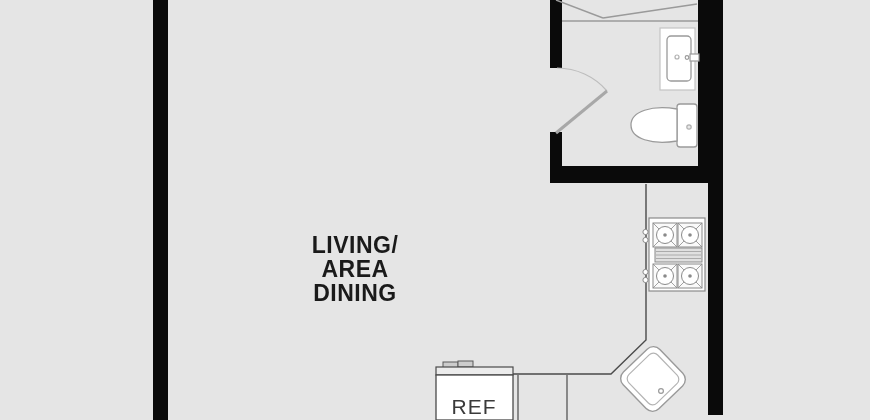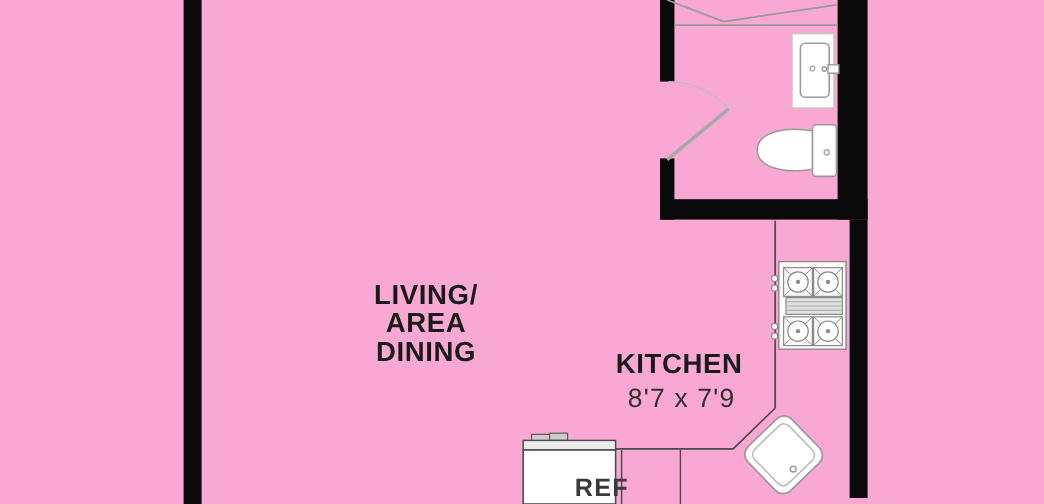--- a/index.html
+++ b/index.html
@@ -1,21 +1,21 @@
 <!DOCTYPE html>
 <html><head>
 <meta charset="utf-8">
 <title>Floor Plan</title>
 <style>
   html, body { margin: 0; padding: 0; background: #ffffff; }
   #stage {
     position: relative;
     width: 870px;
     height: 420px;
-    background: #f9a8d4;
+    background: #e5e5e5;
     overflow: hidden;
     font-family: "Liberation Sans", sans-serif;
   }
   #plan-svg { position: absolute; left: 0; top: 0; }
   .room-label {
     position: absolute;
     color: #1a1a1a;
     font-weight: bold;
     font-size: 23px;
     line-height: 24px;
@@ -29,23 +29,23 @@
     color: #2e2e2e;
     font-weight: normal;
     font-size: 22px;
     text-align: center;
     letter-spacing: 1px;
     white-space: nowrap;
   }
   .appliance-label {
     position: absolute;
     color: #3a3a3a;
-    font-weight: bold;
+    font-weight: normal;
     font-size: 21px;
-    text-align: right;
+    text-align: center;
     letter-spacing: 1px;
     white-space: nowrap;
   }
 </style>
 </head>
 <body>
 
 <div id="stage">
 
   <svg id="plan-svg" width="870" height="420" viewBox="0 0 870 420">
@@ -155,19 +155,17 @@
       </g>
     </g>
   </svg>
 
   <div class="room-label" style="left: 255px; top: 233px; width: 200px;">
     <span class="line">LIVING/</span>
     <span class="line">AREA</span>
     <span class="line">DINING</span>
   </div>
 
-  <div class="room-label" style="left: 466px; top: 291px; width: 200px;">KITCHEN</div>
 
-  <div class="dim-label" style="left: 468px; top: 319px; width: 200px;">8'7 x 7'9</div>
 
   <div class="appliance-label" style="left: 424px; top: 395px; width: 100px;">REF</div>
 
 </div>
 
 </body></html>

